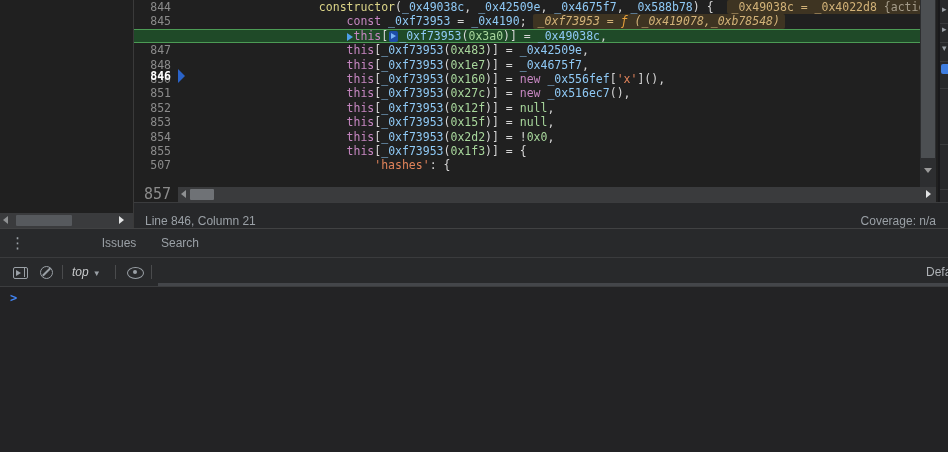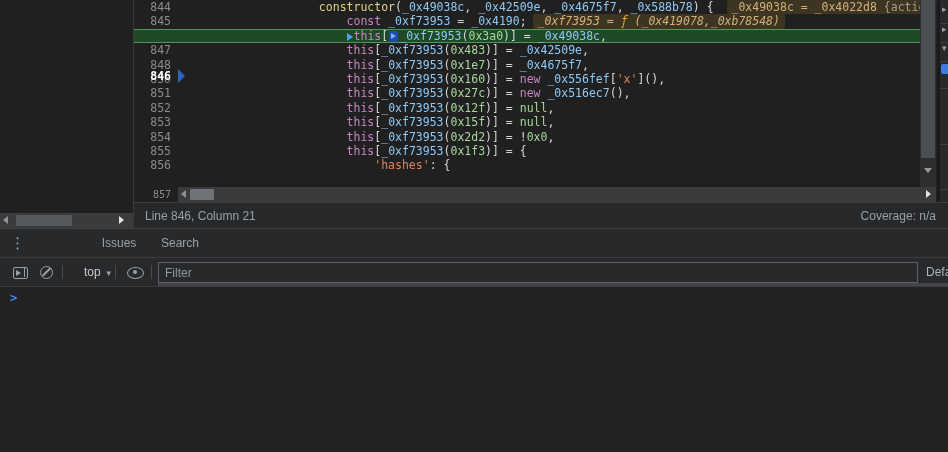--- a/index.html
+++ b/index.html
@@ -51,39 +51,39 @@
   #ehscroll { left:178px; top:187px; width:758px; height:15px; }
 
   
   #rail { position:absolute; left:938px; top:0; width:10px; height:228px; background:#28292b; border-left:2px solid #19191b; }
   #rail .chev { position:absolute; left:2px; color:#9aa0a6; font-size:9px; line-height:9px; }
   #rail .div { position:absolute; left:0; width:10px; height:1px; background:#3a3b3d; }
   #rail .bluebox { position:absolute; left:1px; top:64px; width:9px; height:10px; background:#3e7de0; border-radius:2px; }
 
   
   #statusbar { position:absolute; left:134px; top:202px; width:814px; height:26px; background:#27282a;
-    border-top:1px solid #3b3c3e; display:flex; align-items:center; justify-content:space-between;
+    border-top:1px solid #3b3c3e; display:flex; align-items:flex-end; justify-content:space-between;
     padding:0 12px 0 11px; color:#9aa0a6; font-size:12px; }
 
   
   #drawer { position:absolute; left:0; top:228px; width:948px; height:224px; background:#28292b; border-top:1px solid #414243; }
   #tabbar { position:absolute; left:0; top:0; width:948px; height:28px; }
   #kebab { position:absolute; left:10px; top:6px; color:#9aa0a6; font-size:15px; line-height:15px; }
   .tab { position:absolute; top:0; height:28px; display:flex; align-items:center; justify-content:center;
     font-size:12px; color:#9aa0a6; cursor:default; }
   .tab.active { background:#000000; color:#ffffff; }
   #toolbar { position:absolute; left:0; top:28px; width:948px; height:29px; border-top:1px solid #3a3b3d; }
   .sep { position:absolute; top:7px; width:1px; height:14px; background:#4a4b4d; }
   #icon-sidebar { position:absolute; left:13px; top:9px; width:15px; height:12px; border:1.5px solid #9aa0a6; border-radius:2px; }
   #icon-sidebar::before { content:''; position:absolute; left:2px; top:1.5px; width:0; height:0;
     border-left:5px solid #9aa0a6; border-top:3px solid transparent; border-bottom:3px solid transparent; }
   #icon-sidebar::after { content:''; position:absolute; right:2px; top:0; width:1.5px; height:9px; background:#9aa0a6; }
   #icon-clear { position:absolute; left:40px; top:8px; width:13px; height:13px; border:1.5px solid #9aa0a6; border-radius:50%; }
   #icon-clear::after { content:''; position:absolute; left:-0.5px; top:4.2px; width:11px; height:1.5px; background:#9aa0a6; transform:rotate(-45deg); }
-  #ctx { position:absolute; left:84px; top:7px; color:#c8cacc; font-size:12px; }
+  #ctx { position:absolute; left:72px; top:7px; color:#c8cacc; font-size:12px;font-style:italic; }
   #ctx .dd { color:#9aa0a6; font-size:8px; margin-left:4px; }
   #icon-eye { position:absolute; left:127px; top:9px; width:16px; height:11px; }
   #icon-eye::before { content:''; position:absolute; left:0; top:0; width:15px; height:10px; border:1.5px solid #9aa0a6; border-radius:50%; }
   #icon-eye::after { content:''; position:absolute; left:5.5px; top:3px; width:4px; height:4px; background:#9aa0a6; border-radius:50%; }
   #filter { position:absolute; left:158px; top:4px; width:760px; height:21px; background:transparent;
     border:1px solid #606164; color:#c8cacc; font-size:12px; padding:0 6px; outline:none; }
   #filter::placeholder { color:#94989c; }
   #levels { position:absolute; left:926px; top:7px; color:#aeb2b6; font-size:12px; white-space:nowrap; }
   #tb-strip { position:absolute; left:158px; top:25px; width:790px; height:4px; background:#44464a; }
   #cbody { position:absolute; left:0; top:57px; width:948px; height:167px; background:#232325; border-top:1px solid #3c3d3f; }
@@ -110,34 +110,34 @@
         <div class="row"><div class="gutter">845</div><div class="codecell"><span class="tok-pl">                   </span><span class="tok-kw">const </span><span class="tok-var">_0xf73953</span><span class="tok-pl"> = </span><span class="tok-var">_0x4190</span><span class="tok-pl">;</span><span class="hint it"><span>_0xf73953 = </span><span class="hint-fn">ƒ</span><span> (_0x419078,_0xb78548)</span></span></div></div>
         <div class="row cur"><div class="gutter">846</div><div class="codecell"><span class="tok-pl">                   </span><span class="m-exec"></span><span class="tok-kw">this</span><span class="tok-pl">[</span><span class="m-box"></span><span class="tok-var">_0xf73953</span><span class="tok-pl">(</span><span class="tok-num">0x3a0</span><span class="tok-pl">)] = </span><span class="tok-var">_0x49038c</span><span class="tok-pl">,</span></div></div>
         <div class="row"><div class="gutter">847</div><div class="codecell"><span class="tok-pl">                   </span><span class="tok-kw">this</span><span class="tok-pl">[</span><span class="tok-var">_0xf73953</span><span class="tok-pl">(</span><span class="tok-num">0x483</span><span class="tok-pl">)] = </span><span class="tok-var">_0x42509e</span><span class="tok-pl">,</span></div></div>
         <div class="row"><div class="gutter">848</div><div class="codecell"><span class="tok-pl">                   </span><span class="tok-kw">this</span><span class="tok-pl">[</span><span class="tok-var">_0xf73953</span><span class="tok-pl">(</span><span class="tok-num">0x1e7</span><span class="tok-pl">)] = </span><span class="tok-var">_0x4675f7</span><span class="tok-pl">,</span></div></div>
         <div class="row"><div class="gutter">850</div><div class="codecell"><span class="tok-pl">                   </span><span class="tok-kw">this</span><span class="tok-pl">[</span><span class="tok-var">_0xf73953</span><span class="tok-pl">(</span><span class="tok-num">0x160</span><span class="tok-pl">)] = </span><span class="tok-kw">new </span><span class="tok-var">_0x556fef</span><span class="tok-pl">[</span><span class="tok-str">'x'</span><span class="tok-pl">](),</span></div></div>
         <div class="row"><div class="gutter">851</div><div class="codecell"><span class="tok-pl">                   </span><span class="tok-kw">this</span><span class="tok-pl">[</span><span class="tok-var">_0xf73953</span><span class="tok-pl">(</span><span class="tok-num">0x27c</span><span class="tok-pl">)] = </span><span class="tok-kw">new </span><span class="tok-var">_0x516ec7</span><span class="tok-pl">(),</span></div></div>
         <div class="row"><div class="gutter">852</div><div class="codecell"><span class="tok-pl">                   </span><span class="tok-kw">this</span><span class="tok-pl">[</span><span class="tok-var">_0xf73953</span><span class="tok-pl">(</span><span class="tok-num">0x12f</span><span class="tok-pl">)] = </span><span class="tok-num">null</span><span class="tok-pl">,</span></div></div>
         <div class="row"><div class="gutter">853</div><div class="codecell"><span class="tok-pl">                   </span><span class="tok-kw">this</span><span class="tok-pl">[</span><span class="tok-var">_0xf73953</span><span class="tok-pl">(</span><span class="tok-num">0x15f</span><span class="tok-pl">)] = </span><span class="tok-num">null</span><span class="tok-pl">,</span></div></div>
         <div class="row"><div class="gutter">854</div><div class="codecell"><span class="tok-pl">                   </span><span class="tok-kw">this</span><span class="tok-pl">[</span><span class="tok-var">_0xf73953</span><span class="tok-pl">(</span><span class="tok-num">0x2d2</span><span class="tok-pl">)] = </span><span class="tok-pl">!</span><span class="tok-num">0x0</span><span class="tok-pl">,</span></div></div>
         <div class="row"><div class="gutter">855</div><div class="codecell"><span class="tok-pl">                   </span><span class="tok-kw">this</span><span class="tok-pl">[</span><span class="tok-var">_0xf73953</span><span class="tok-pl">(</span><span class="tok-num">0x1f3</span><span class="tok-pl">)] = {</span></div></div>
-        <div class="row"><div class="gutter">856</div><div class="codecell"><span class="tok-pl">                       </span><span class="tok-str">'hashes'</span><span class="tok-pl">: {</span></div></div>
+        <div class="row"><div class="gutter">507</div><div class="codecell"><span class="tok-pl">                       </span><span class="tok-str">'hashes'</span><span class="tok-pl">: {</span></div></div>
       </div>
 
     <div id="vscroll">
       <span class="vthumb"></span>
       <span class="down"></span>
     </div>
 
     <div class="hscroll" id="ehscroll">
       <span class="arr arr-left" style="left:3px;border-right-color:#8f9193;"></span>
       <span class="thumb" style="left:12px;width:24px;background:#6f7276;"></span>
       <span class="arr arr-right" style="left:748px;"></span>
     </div>
-    <div style="position:absolute;left:134px;top:187px;width:44px;height:15px;text-align:right;padding-right:7px;color:#8b8b8b;font-family:'DejaVu Sans Mono',monospace;font-size:10px;line-height:15px;">857</div>
+    <div style="position:absolute;left:134px;top:187px;width:44px;height:15px;text-align:right;padding-right:7px;color:#8b8b8b;font-family:'DejaVu Sans Mono',monospace;font-size:15px;line-height:15px;">857</div>
 
     <div id="rail">
       <span class="chev" style="top:5px;">▸</span>
       <span class="chev" style="top:25px;">▸</span>
       <span class="chev" style="top:44px;">▾</span>
       <span class="bluebox"></span>
       <span class="div" style="top:23px;"></span>
       <span class="div" style="top:42px;"></span>
       <span class="div" style="top:61px;"></span>
       <span class="div" style="top:88px;"></span>
@@ -163,21 +163,20 @@
     </div>
 
     <div id="toolbar">
       <span id="icon-sidebar"></span>
       <span id="icon-clear"></span>
       <span class="sep" style="left:62px;"></span>
       <span id="ctx"><span>top</span><span class="dd">▼</span></span>
       <span class="sep" style="left:115px;"></span>
       <span id="icon-eye"></span>
       <span class="sep" style="left:151px;"></span>
-      <input id="filter" type="text" placeholder="Filter" style="">
       <span id="levels">Defa</span>
       <span id="tb-strip"></span>
     </div>
 
     <div id="cbody">
       <span id="prompt">&gt;</span>
     </div>
   </div>
 </div>
 

